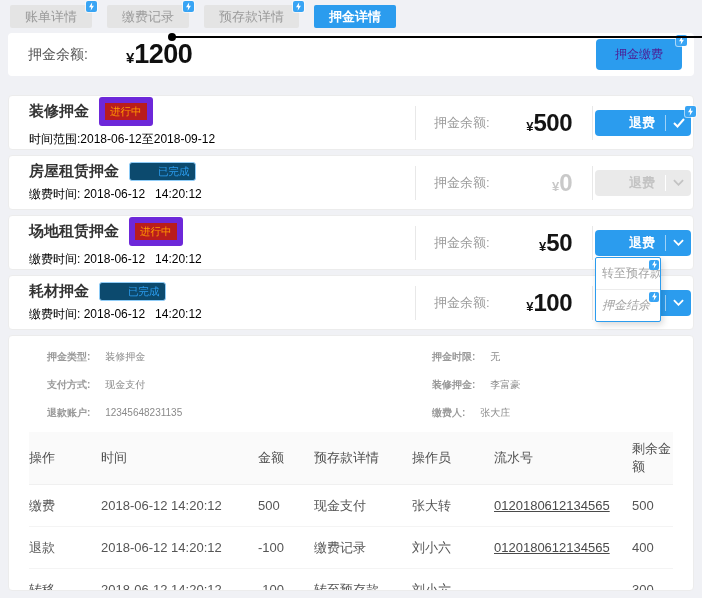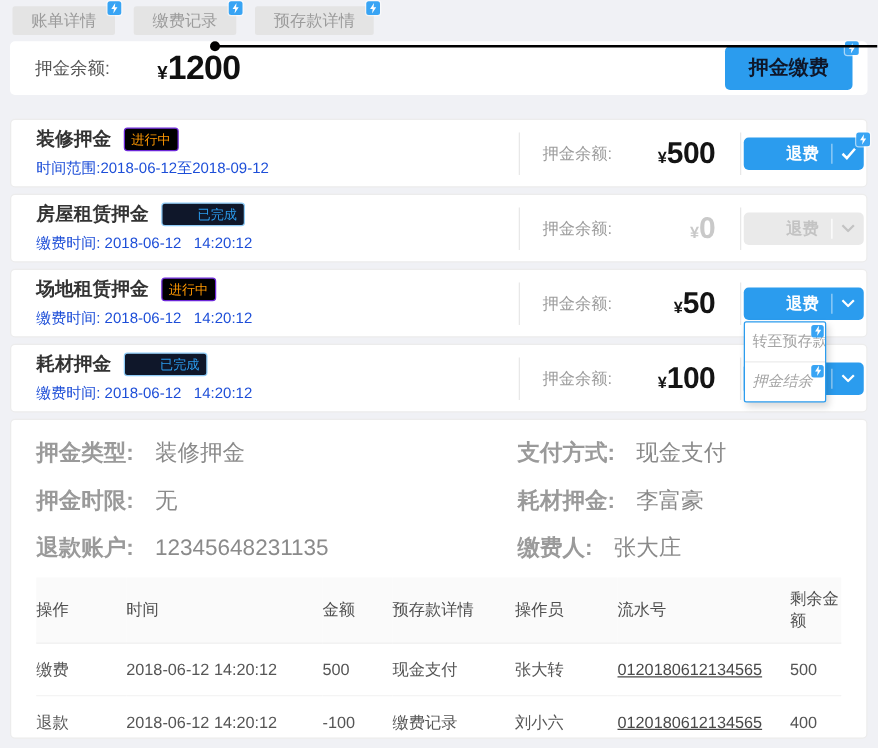--- a/index.html
+++ b/index.html
@@ -24,37 +24,37 @@
           border-radius:2px; display:flex; align-items:center; justify-content:center; box-shadow:0 0 0 1px rgba(255,255,255,.6); }
   .bolt svg { width:7px; height:9px; display:block; }
 
   
   .summary { margin:5px 8px 0; height:43px; background:#fff; border-radius:4px;
              display:flex; align-items:center; padding:0 12px 0 20px; }
   .summary-label { font-size:14px; color:#555; }
   .summary-amount { margin-left:38px; display:flex; align-items:baseline; color:#101010; }
   .summary-amount .cur { font-size:15px; font-weight:700; }
   .summary-amount .num { font-size:27px; font-weight:600; letter-spacing:-0.5px; }
-  .pay-btn { margin-left:auto; position:relative; background:#2b9cee; color:#0f172a; border:none;
-             font-size:16px; font-weight:700; padding:7px 19px; border-radius:4px; cursor:pointer;
+  .pay-btn { margin-left:auto; position:relative; background:#2b9cee; color:#4c1d95; border:none;
+             font-size:12px; font-weight:400; padding:7px 19px; border-radius:4px; cursor:pointer;
              font-family:inherit; }
 
   
   .cards { margin:19px 8px 0; }
   .card { position:relative; display:flex; align-items:center; height:55px; background:#fff;
           border:1px solid #ececec; border-radius:4px; margin-bottom:5px; padding-left:20px;
           box-sizing:border-box; }
   .card.raised { z-index:25; }
   .card-left { flex:0 0 386px; }
   .card-title-row { display:flex; align-items:center; }
   .card-title { font-size:15px; font-weight:600; color:#333; }
   .badge { font-size:10.5px; padding:1.5px 5px; border-radius:3px; margin-left:10px; }
-  .badge.ongoing { color:#ff9800; border:1px solid #6d28d9; background:#000000;text-align:center; }
-  .badge.done    { color:#2b9cee; border:1px solid #8fccf7; background:#0f172a;padding-left:28px; }
-  .card-meta { margin-top:5px; font-size:12px; color:#1d4ed8; white-space:pre; }
+  .badge.ongoing { color:#ff9800; border:6px solid #6d28d9; background:#b91c1c;text-align:center; }
+  .badge.done    { color:#2b9cee; border:1px solid #8fccf7; background:#0c4a6e;padding-left:28px; }
+  .card-meta { margin-top:5px; font-size:12px; color:#000000; white-space:pre; }
   .v-div { width:1px; height:34px; background:#e8e8e8; flex:0 0 1px; }
   .card-mid { flex:0 0 176px; box-sizing:border-box; padding:0 20px 0 18px; display:flex;
               justify-content:space-between; align-items:center; }
   .card-balance-label { font-size:13px; color:#9c9c9c; }
   .card-balance { display:flex; align-items:baseline; color:#141414; }
   .card-balance .cur { font-size:13px; font-weight:700; }
   .card-balance .num { font-size:24px; font-weight:600; letter-spacing:-0.5px; }
   .card-balance.muted { color:#c9c9c9; }
   .card-right { flex:1; display:flex; justify-content:center; align-items:center; }
   .btn-wrap { position:relative; }
@@ -72,21 +72,21 @@
               box-shadow:2px 3px 6px rgba(0,0,0,.15); }
   .dd-item { position:relative; padding:7px 4px 7px 6px; font-size:12px; color:#a3a3a3;
              white-space:nowrap; overflow:hidden; cursor:pointer; }
   .dd-item + .dd-item { border-top:1px solid #ececec;font-style:italic; }
   .dd-item .bolt { top:2px; right:1px; width:10px; height:10px; box-shadow:none; }
 
   
   .detail-card { margin:4px 8px 0; background:#fff; border:1px solid #ececec; border-radius:4px;
                  padding:14px 20px 0; box-sizing:border-box; height:256px; overflow:hidden; }
   .detail-grid { display:grid; grid-template-columns:385px 1fr; row-gap:14px; }
-  .detail-item { font-size:18px; }
+  .detail-item { font-size:10px;margin-left:18px; }
   .detail-label { color:#9a9a9a; font-weight:600; }
   .detail-value { color:#8a8a8a; margin-left:12px; }
 
   
   table { width:100%; border-collapse:collapse; margin-top:12px; font-size:13px; table-layout:fixed; }
   thead th { text-align:left; font-weight:400; color:#4f4f4f; background:#fafafa;
              padding:8px 0; border-bottom:1px solid #f0f0f0; }
   tbody td { color:#555; padding:11.5px 0; border-bottom:1px solid #f4f4f4; }
   tbody tr:last-child td { border-bottom:none; }
   .flow-link { color:#4a4a4a; text-decoration:underline; cursor:pointer; }
@@ -117,20 +117,23 @@
           </svg>
       </span>
     </div>
     <div class="tab">
       <span>预存款详情</span>
       <span class="bolt">
         <svg viewBox="0 0 10 12">
             <path d="M6 0 L1.5 7 H4.5 L3.8 12 L8.5 5 H5.5 Z" fill="#fff"></path>
           </svg>
       </span>
+    </div>
+    <div class="tab active">
+      <span>押金详情</span>
     </div>
   </div>
 
   <div class="summary">
     <span class="summary-label">押金余额:</span>
     <span class="summary-amount">
       <span class="cur">¥</span>
       <span class="num">1200</span>
     </span>
     <button class="pay-btn">
@@ -298,29 +301,29 @@
 
   </div>
 
   <div class="detail-card">
     <div class="detail-grid">
       <div class="detail-item">
         <span class="detail-label">押金类型:</span>
         <span class="detail-value">装修押金</span>
       </div>
       <div class="detail-item">
+        <span class="detail-label">押金时限:</span>
+        <span class="detail-value">无</span>
+      </div>
+      <div class="detail-item">
         <span class="detail-label">支付方式:</span>
         <span class="detail-value">现金支付</span>
       </div>
       <div class="detail-item">
-        <span class="detail-label">押金时限:</span>
-        <span class="detail-value">无</span>
-      </div>
-      <div class="detail-item">
-        <span class="detail-label">耗材押金:</span>
+        <span class="detail-label">装修押金:</span>
         <span class="detail-value">李富豪</span>
       </div>
       <div class="detail-item">
         <span class="detail-label">退款账户:</span>
         <span class="detail-value">12345648231135</span>
       </div>
       <div class="detail-item">
         <span class="detail-label">缴费人:</span>
         <span class="detail-value">张大庄</span>
       </div>

